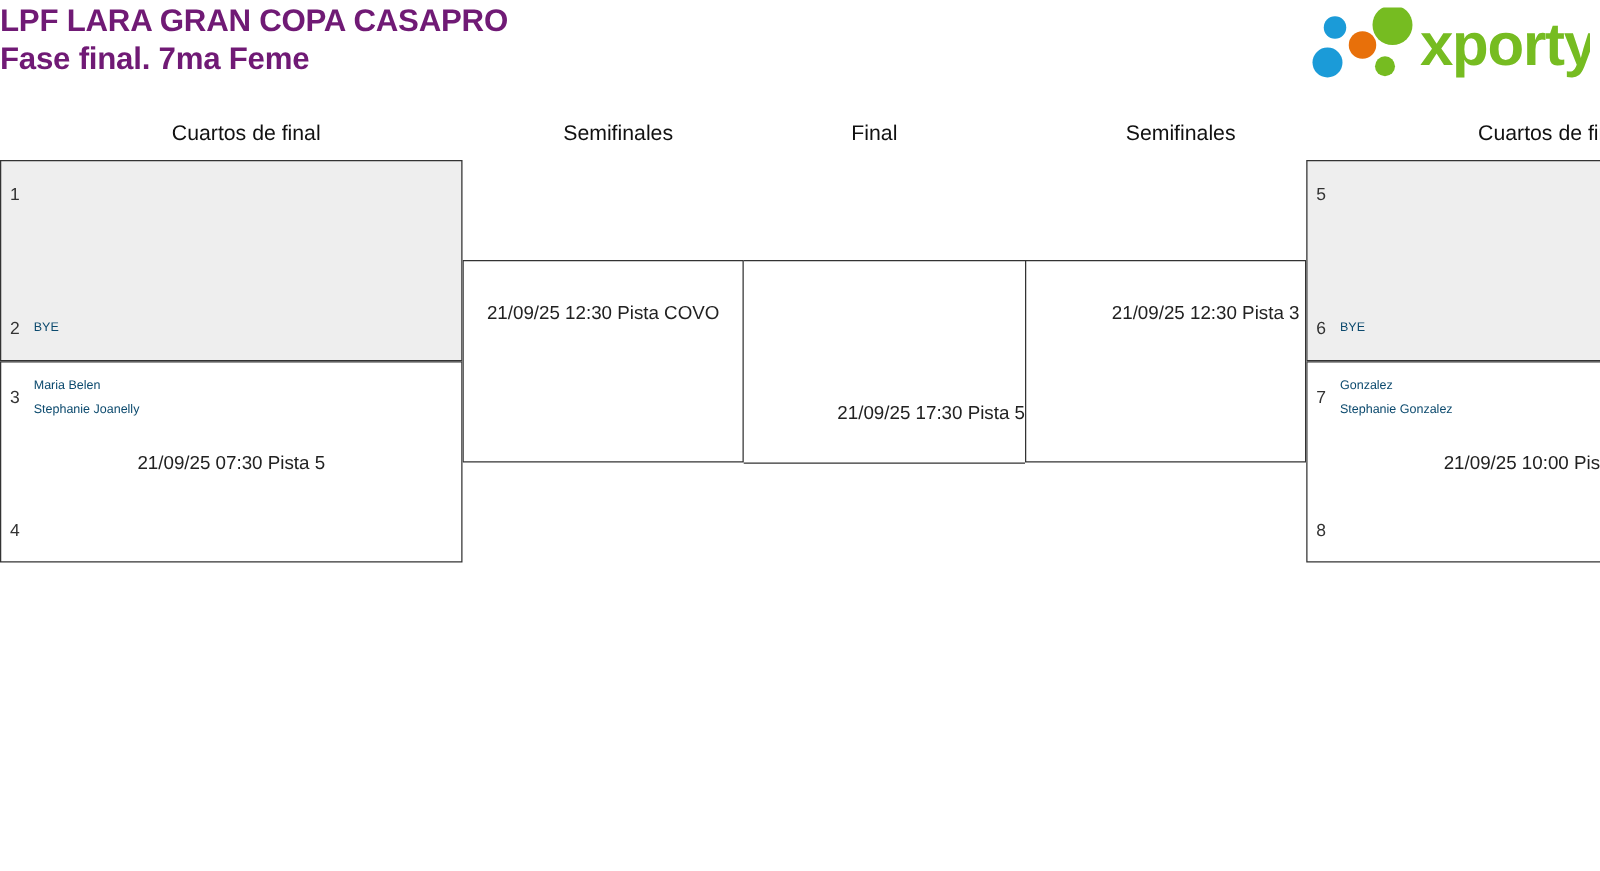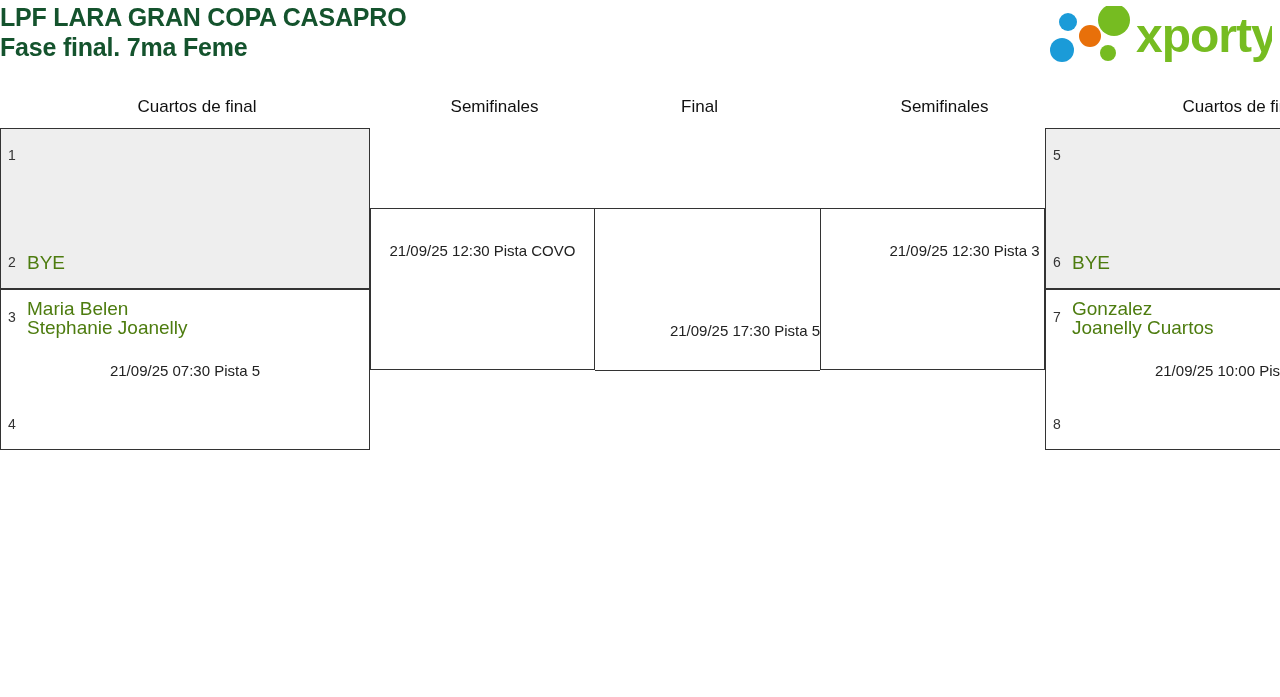--- a/index.html
+++ b/index.html
@@ -29,21 +29,21 @@
     position: absolute;
     left: 0px;
     top: 2px;
     width: 900px;
   }
   .title-line {
     font-size: 25px;
     font-weight: bold;
     line-height: 30px;
     letter-spacing: -0.2px;
-    color: #14532d;
+    color: #701a75;
     white-space: nowrap;
   }
 
   
   .logo {
     position: absolute;
     right: 8px;
     top: 6px;
     height: 62px;
     width: 228px;
@@ -96,23 +96,23 @@
 
   
   .seed {
     position: absolute;
     font-size: 14px;
     line-height: 17px;
     color: #333333;
   }
   .player {
     position: absolute;
-    font-size: 19px;
+    font-size: 10px;
     line-height: 19px;
-    color: #4d7c0f;
+    color: #0c4a6e;
     white-space: nowrap;
   }
   .match-info {
     position: absolute;
     font-size: 15px;
     line-height: 19px;
     color: #222222;
     white-space: nowrap;
     text-align: center;
   }
@@ -202,21 +202,21 @@
 <div class="box qf qf-r2"></div>
 <div class="box sf sf-r"></div>
 
 <div class="seed s5">5</div>
 <div class="seed s6">6</div>
 <div class="player p6">BYE</div>
 
 <div class="seed s7">7</div>
 <div class="player p7">
   <span>Gonzalez</span><br>
-  <span>Joanelly Cuartos</span>
+  <span>Stephanie Gonzalez</span>
 </div>
 <div class="seed s8">8</div>
 <div class="match-info mi-r2">21/09/25 10:00 Pista 2</div>
 
 <div class="match-info mi-sf-r">21/09/25 12:30 Pista 3</div>
 
 <div class="match-info mi-final">21/09/25 17:30 Pista 5</div>
 
 <div class="conn" style="left:595px; top:208px; width:225px;"></div>
 <div class="conn" style="left:595px; top:370px; width:225px;"></div>

